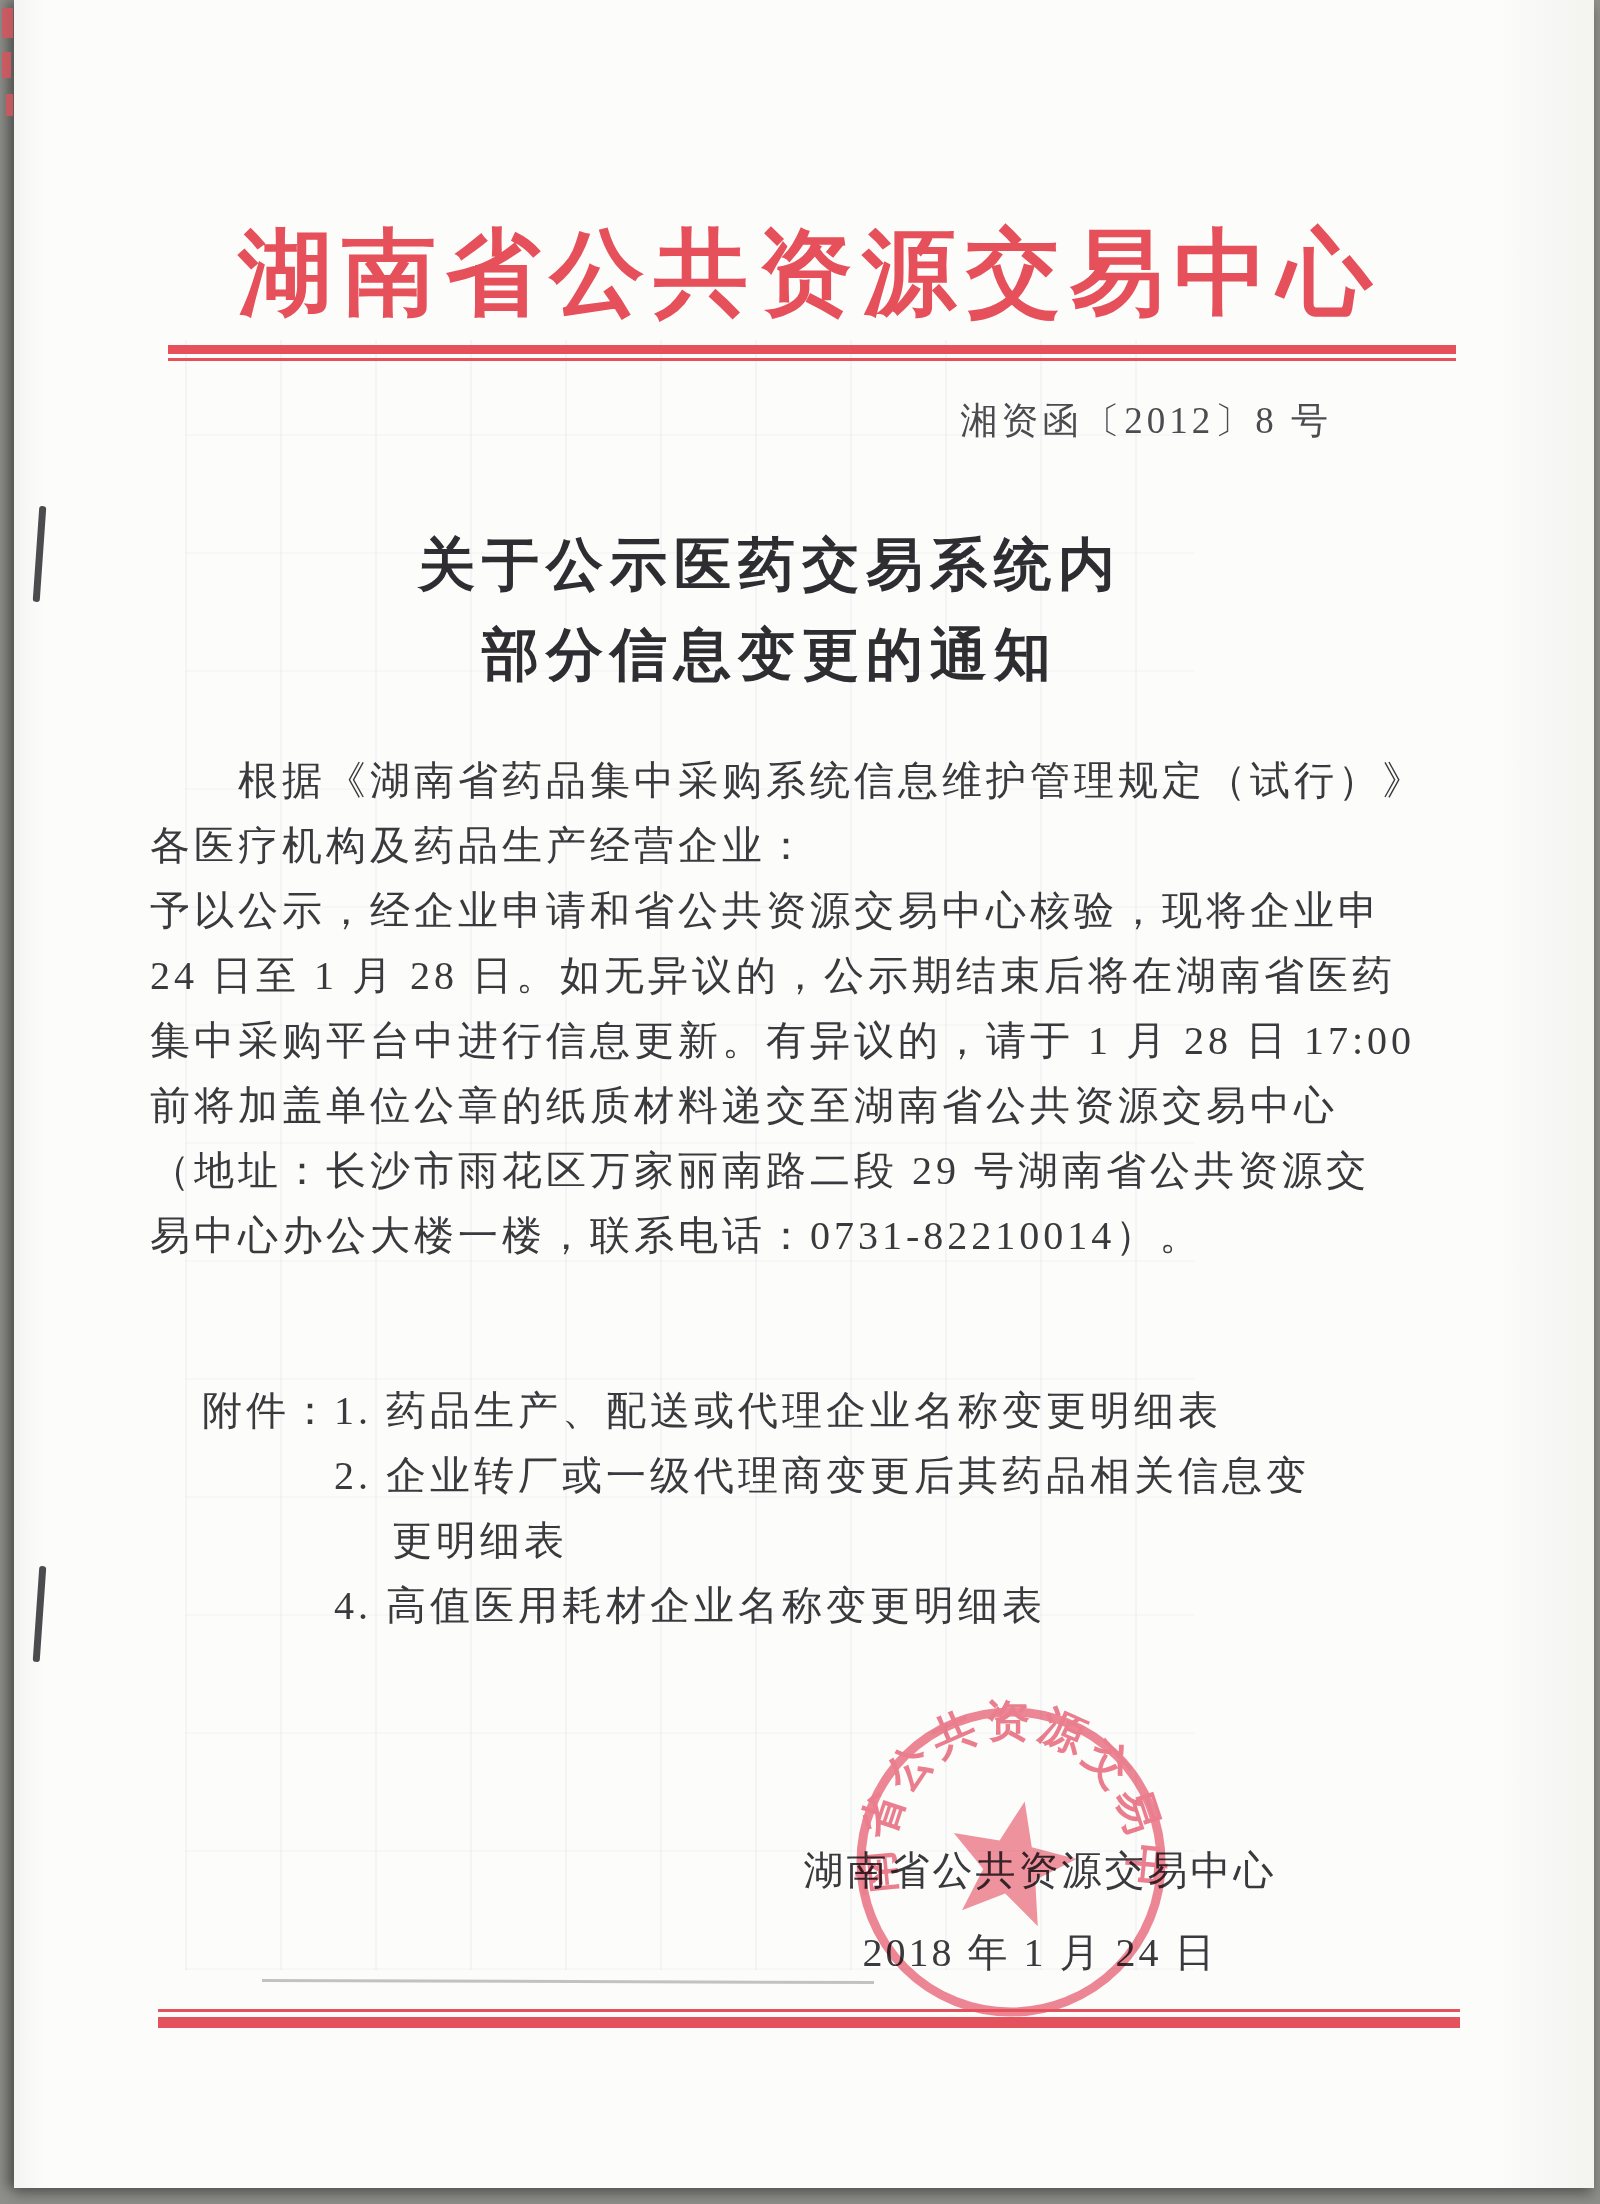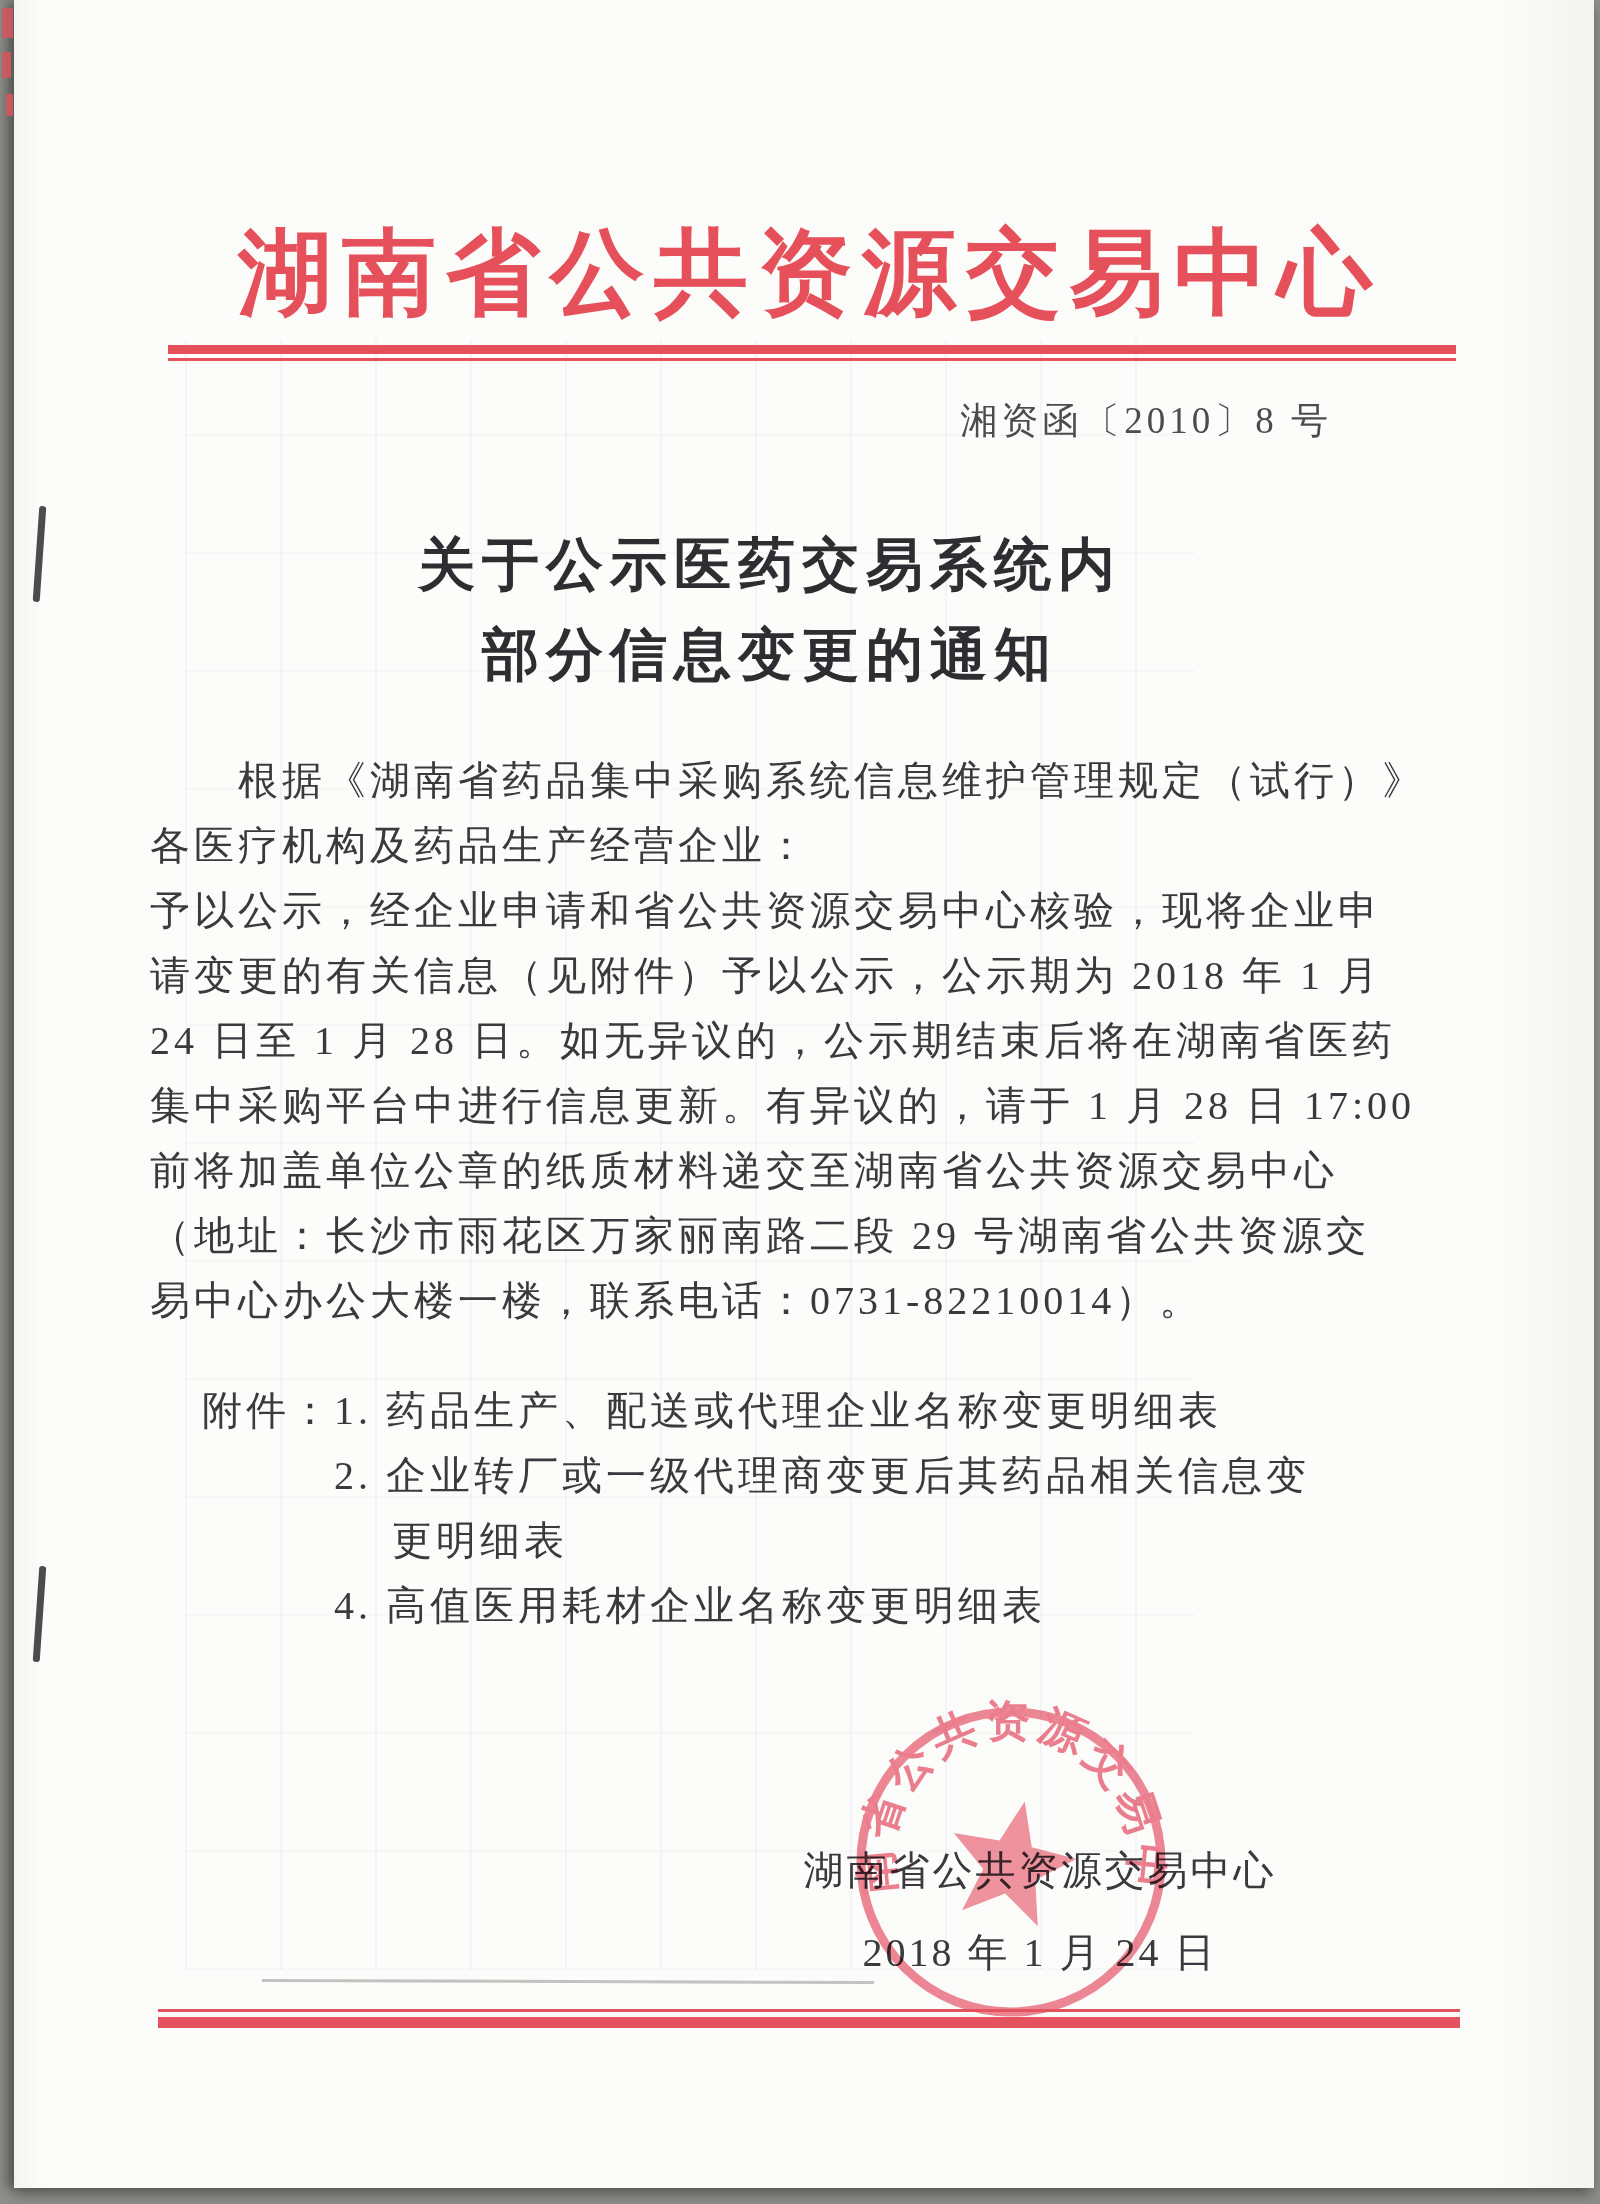--- a/index.html
+++ b/index.html
@@ -77,32 +77,31 @@
   <div class="edge-mark m1"></div>
   <div class="edge-mark m2"></div>
   <div class="edge-mark m3"></div>
   <div class="staple s1"></div>
   <div class="staple s2"></div>
 
   <div class="letterhead">湖南省公共资源交易中心</div>
   <div class="rule-thick"></div>
   <div class="rule-thin"></div>
 
-  <div class="doc-number">湘资函〔2010〕8 号</div>
+  <div class="doc-number">湘资函〔2012〕8 号</div>
 
   <div class="notice-title">
     <div>关于公示医药交易系统内</div>
     <div>部分信息变更的通知</div>
   </div>
 
   <div class="body-block">
     <div>　　根据《湖南省药品集中采购系统信息维护管理规定（试行）》</div>
     <div>各医疗机构及药品生产经营企业：</div>
     <div>予以公示，经企业申请和省公共资源交易中心核验，现将企业申</div>
-    <div>请变更的有关信息（见附件）予以公示，公示期为 2018 年 1 月</div>
     <div>24 日至 1 月 28 日。如无异议的，公示期结束后将在湖南省医药</div>
     <div>集中采购平台中进行信息更新。有异议的，请于 1 月 28 日 17:00</div>
     <div>前将加盖单位公章的纸质材料递交至湖南省公共资源交易中心</div>
     <div>（地址：长沙市雨花区万家丽南路二段 29 号湖南省公共资源交</div>
     <div>易中心办公大楼一楼，联系电话：0731-82210014）。</div>
   </div>
 
   <div class="att-block">
     <div class="att-label">附件：</div>
     <div class="att-items">

